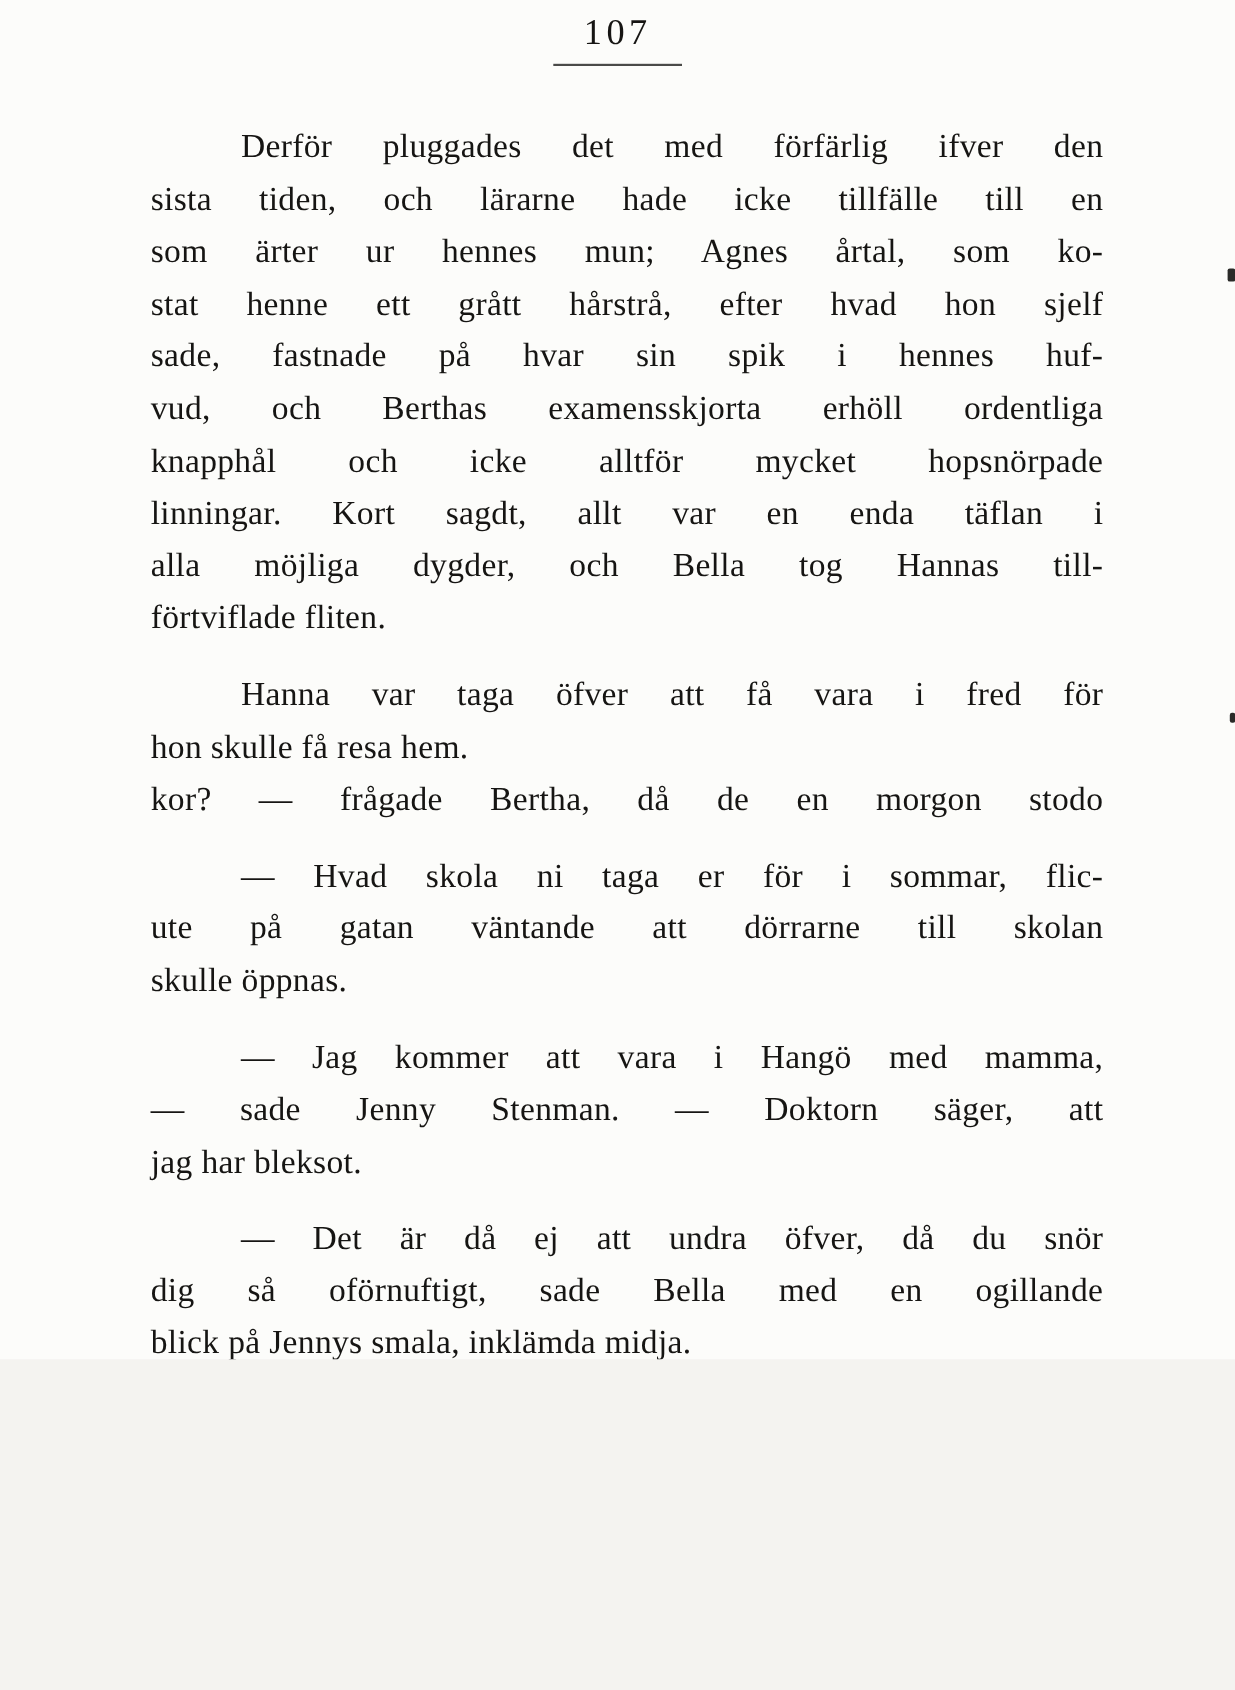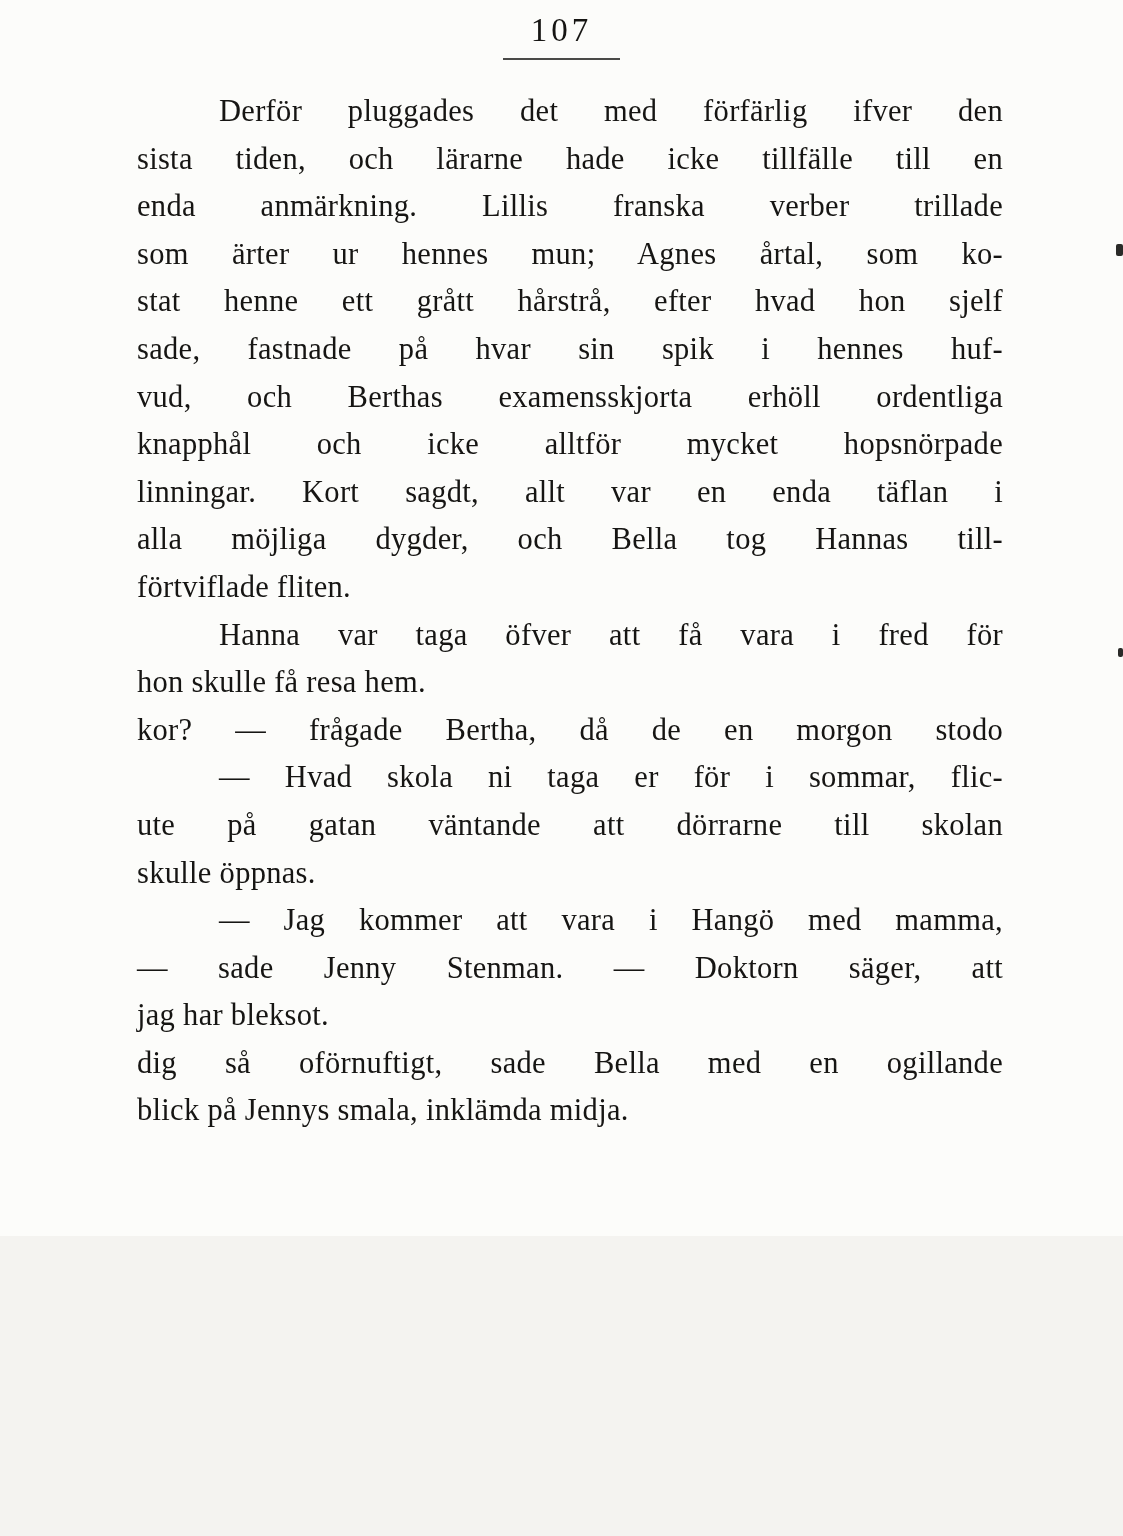--- a/index.html
+++ b/index.html
@@ -38,20 +38,21 @@
   .paragraph {
     margin: 0;
   }
   .line {
     text-align: justify;
     text-align-last: justify;
     -moz-text-align-last: justify;
   }
   .line.first {
     padding-left: 82px;
+    margin-top: 22px;
   }
   .line.last {
     text-align-last: left;
     -moz-text-align-last: left;
   }
   .artifact {
     position: absolute;
     background: #2a2a28;
     border-radius: 2px;
   }
@@ -62,21 +63,20 @@
 <body>
 
 <div class="page">
   <div class="page-number-row">
     <span class="page-number">107</span>
   </div>
   <div class="text-block">
       <div class="paragraph">
         <div class="line first">Derför pluggades det med förfärlig ifver den</div>
         <div class="line">sista tiden, och lärarne hade icke tillfälle till en</div>
-        <div class="line">enda anmärkning.  Lillis franska verber trillade</div>
         <div class="line">som ärter ur hennes mun; Agnes årtal, som ko-</div>
         <div class="line">stat henne ett grått hårstrå, efter hvad hon sjelf</div>
         <div class="line">sade, fastnade på hvar sin spik i hennes huf-</div>
         <div class="line">vud, och Berthas examensskjorta erhöll ordentliga</div>
         <div class="line">knapphål och icke alltför mycket hopsnörpade</div>
         <div class="line">linningar.  Kort sagdt, allt var en enda täflan i</div>
         <div class="line">alla möjliga dygder, och Bella tog Hannas till-</div>
         <div class="line last">förtviflade fliten.</div>
       </div>
       <div class="paragraph">
@@ -88,19 +88,20 @@
         <div class="line first">— Hvad skola ni taga er för i sommar, flic-</div>
         <div class="line">ute på gatan väntande att dörrarne till skolan</div>
         <div class="line last">skulle öppnas.</div>
       </div>
       <div class="paragraph">
         <div class="line first">— Jag kommer att vara i Hangö med mamma,</div>
         <div class="line">— sade Jenny Stenman. — Doktorn säger, att</div>
         <div class="line last">jag har bleksot.</div>
       </div>
       <div class="paragraph">
+        <div class="line first">— Det är då ej att undra öfver, då du snör</div>
         <div class="line">dig så oförnuftigt, sade Bella med en ogillande</div>
         <div class="line last">blick på Jennys smala, inklämda midja.</div>
       </div>
     </div>
   <div class="artifact a1"></div>
   <div class="artifact a2"></div>
 </div>
 
 </body></html>

